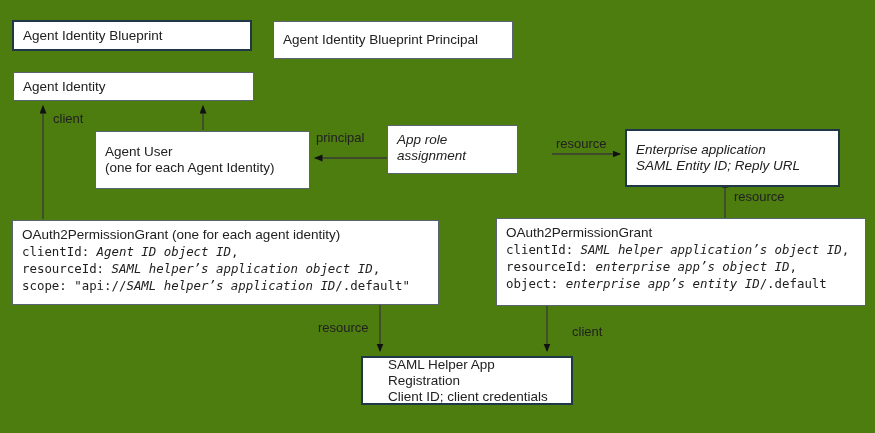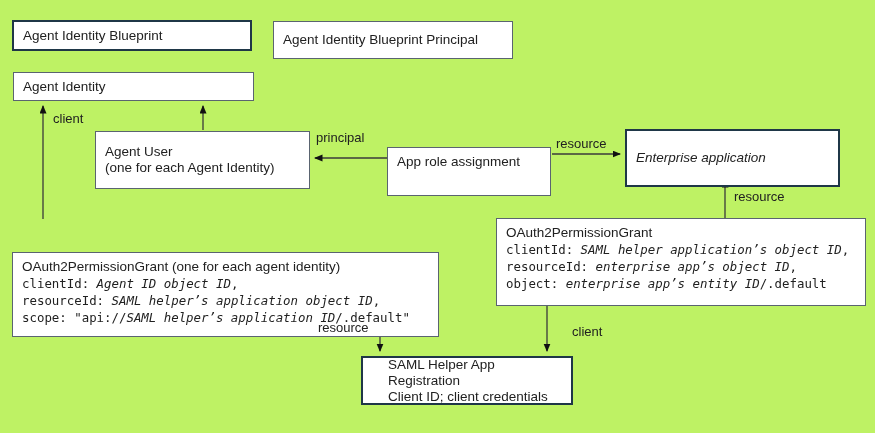--- a/index.html
+++ b/index.html
@@ -1,17 +1,17 @@
 <!DOCTYPE html>
 <html><head>
 <meta charset="utf-8">
 <style>
   html,body{margin:0;padding:0;background:#ffffff;}
   #canvas{
-    position:relative;width:875px;height:433px;background:#bef264;
+    position:relative;width:875px;height:433px;background:#4d7c0f;
     font-family:"Liberation Sans",sans-serif;color:#212121;overflow:hidden;
   }
   .box{
     position:absolute;background:#ffffff;border:1px solid #5a6470;
     box-sizing:border-box;display:flex;flex-direction:column;justify-content:center;
     font-size:13.5px;line-height:16px;padding:3px 9px;
   }
   .box-strong{border:2px solid #1f3747;}
   .box-top{justify-content:flex-start;padding-top:6px;}
   .obox{
@@ -56,29 +56,30 @@
 
   <div class="box" style="left:13px;top:72px;width:241px;height:29px;">
     <span>Agent Identity</span>
   </div>
 
   <div class="box" style="left:95px;top:131px;width:215px;height:58px;">
     <span>Agent User</span>
     <span>(one for each Agent Identity)</span>
   </div>
 
-  <div class="box box-top" style="left:387px;top:147px;width:164px;height:49px;">
+  <div class="box box-top" style="left:387px;top:125px;width:131px;height:49px;font-style:italic;">
     <span>App role assignment</span>
   </div>
 
   <div class="box box-strong" style="left:625px;top:129px;width:215px;height:58px;font-style:italic;">
     <span>Enterprise application</span>
+    <span>SAML Entity ID; Reply URL</span>
   </div>
 
-  <div class="obox" style="left:12px;top:220px;width:427px;height:85px;margin-top:32px;">
+  <div class="obox" style="left:12px;top:220px;width:427px;height:85px;">
     <div>OAuth2PermissionGrant (one for each agent identity)</div>
     <div class="mono"><span>clientId: </span><span class="it">Agent ID object ID</span><span>,</span></div>
     <div class="mono"><span>resourceId: </span><span class="it">SAML helper’s application object ID</span><span>,</span></div>
     <div class="mono"><span>scope: "api://</span><span class="it">SAML helper’s application ID</span><span>/.default"</span></div>
   </div>
 
   <div class="obox" style="left:468px;top:218px;width:370px;height:88px;margin-left:28px;">
     <div>OAuth2PermissionGrant</div>
     <div class="mono"><span>clientId: </span><span class="it">SAML helper application’s object ID</span><span>,</span></div>
     <div class="mono"><span>resourceId: </span><span class="it">enterprise app’s object ID</span><span>,</span></div>

